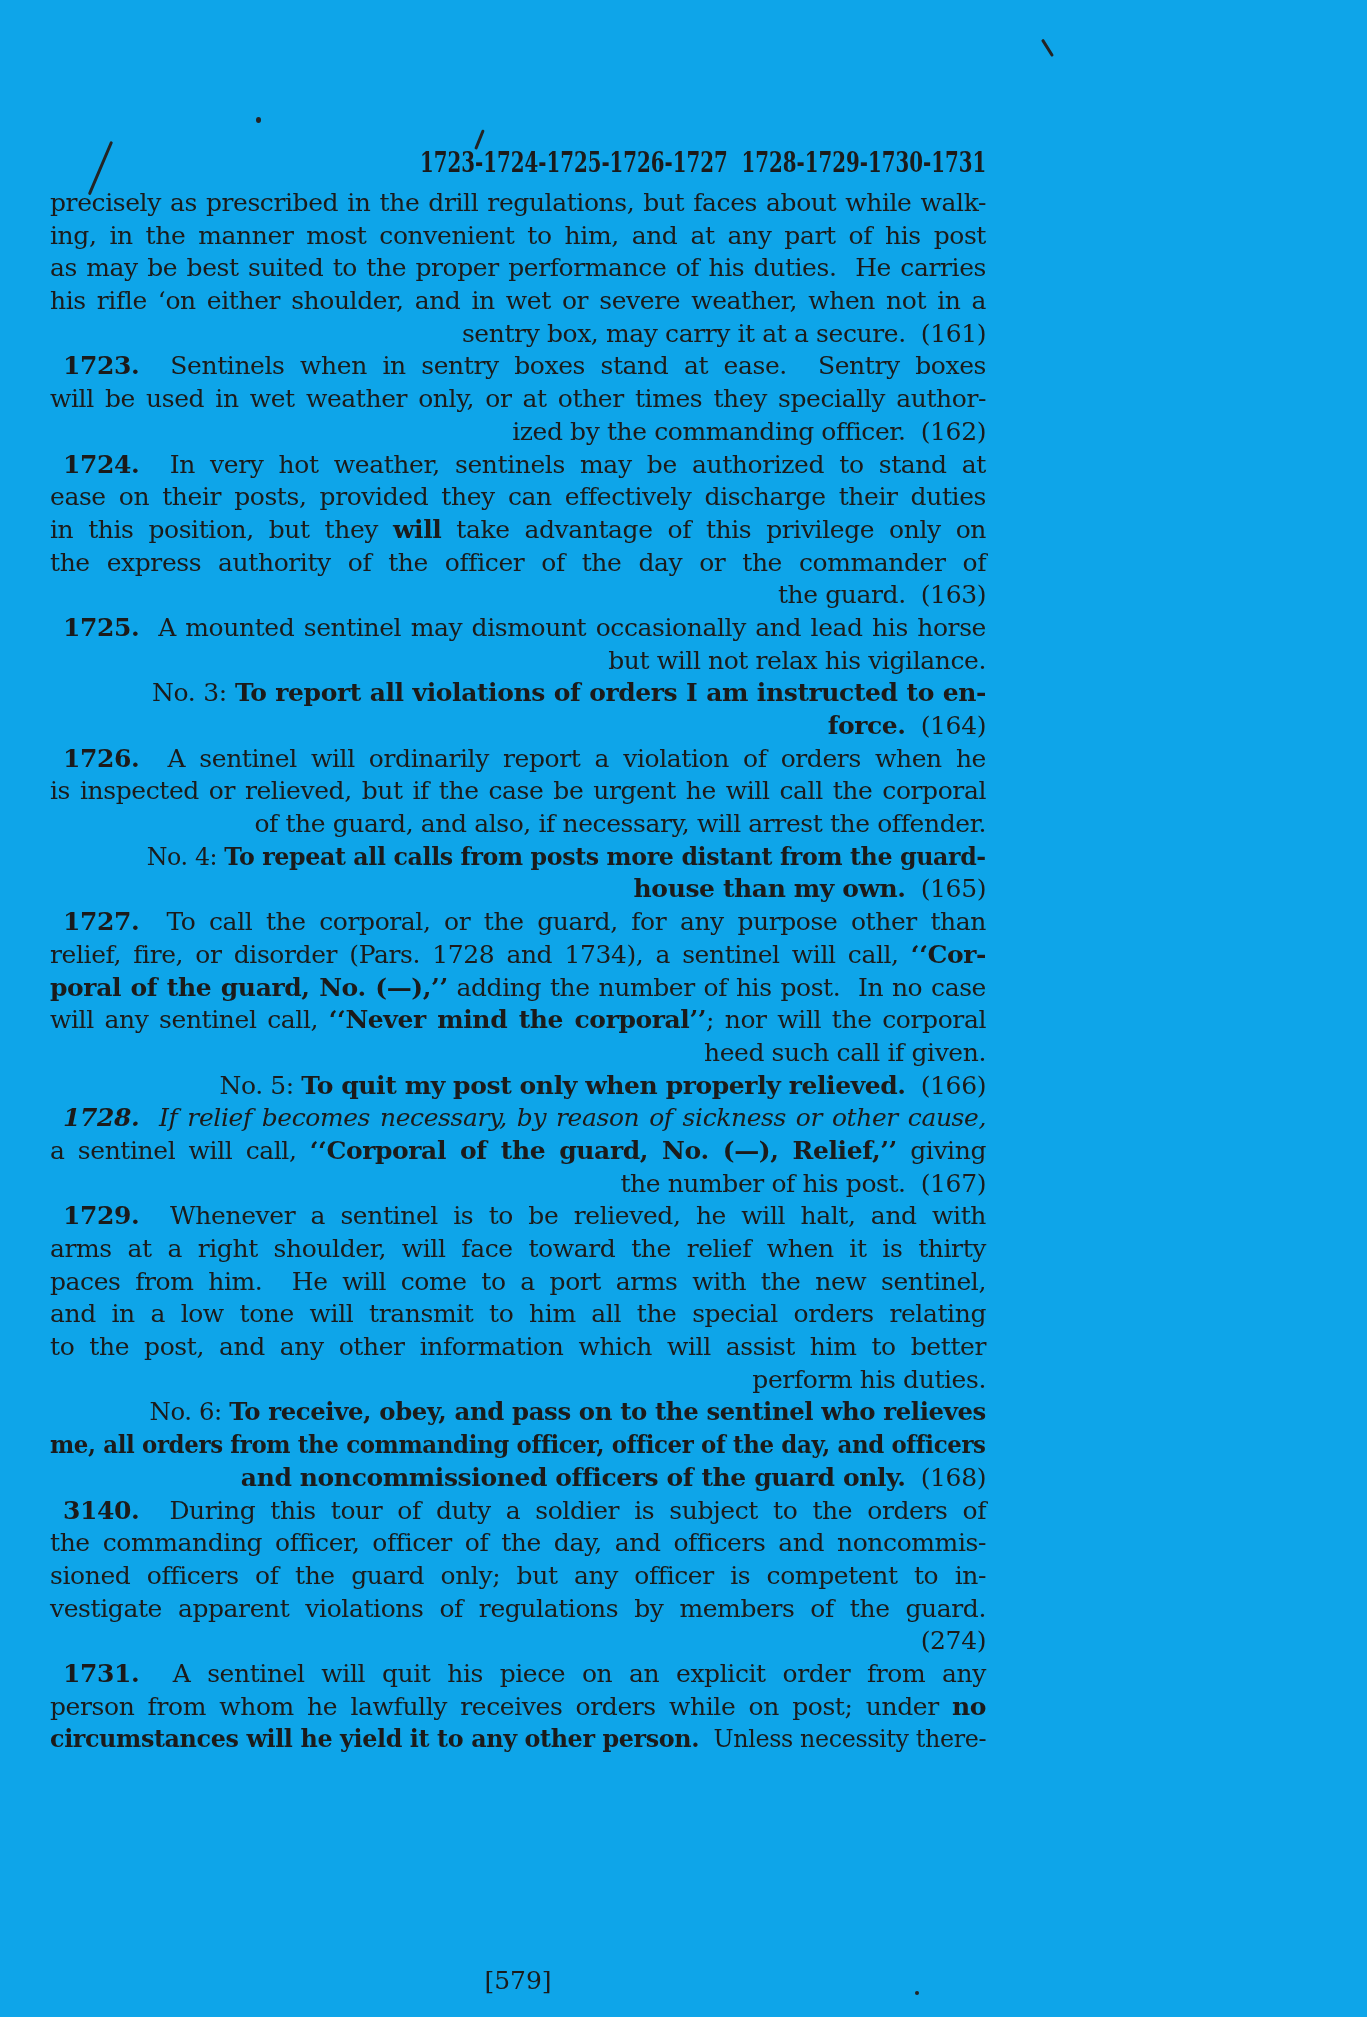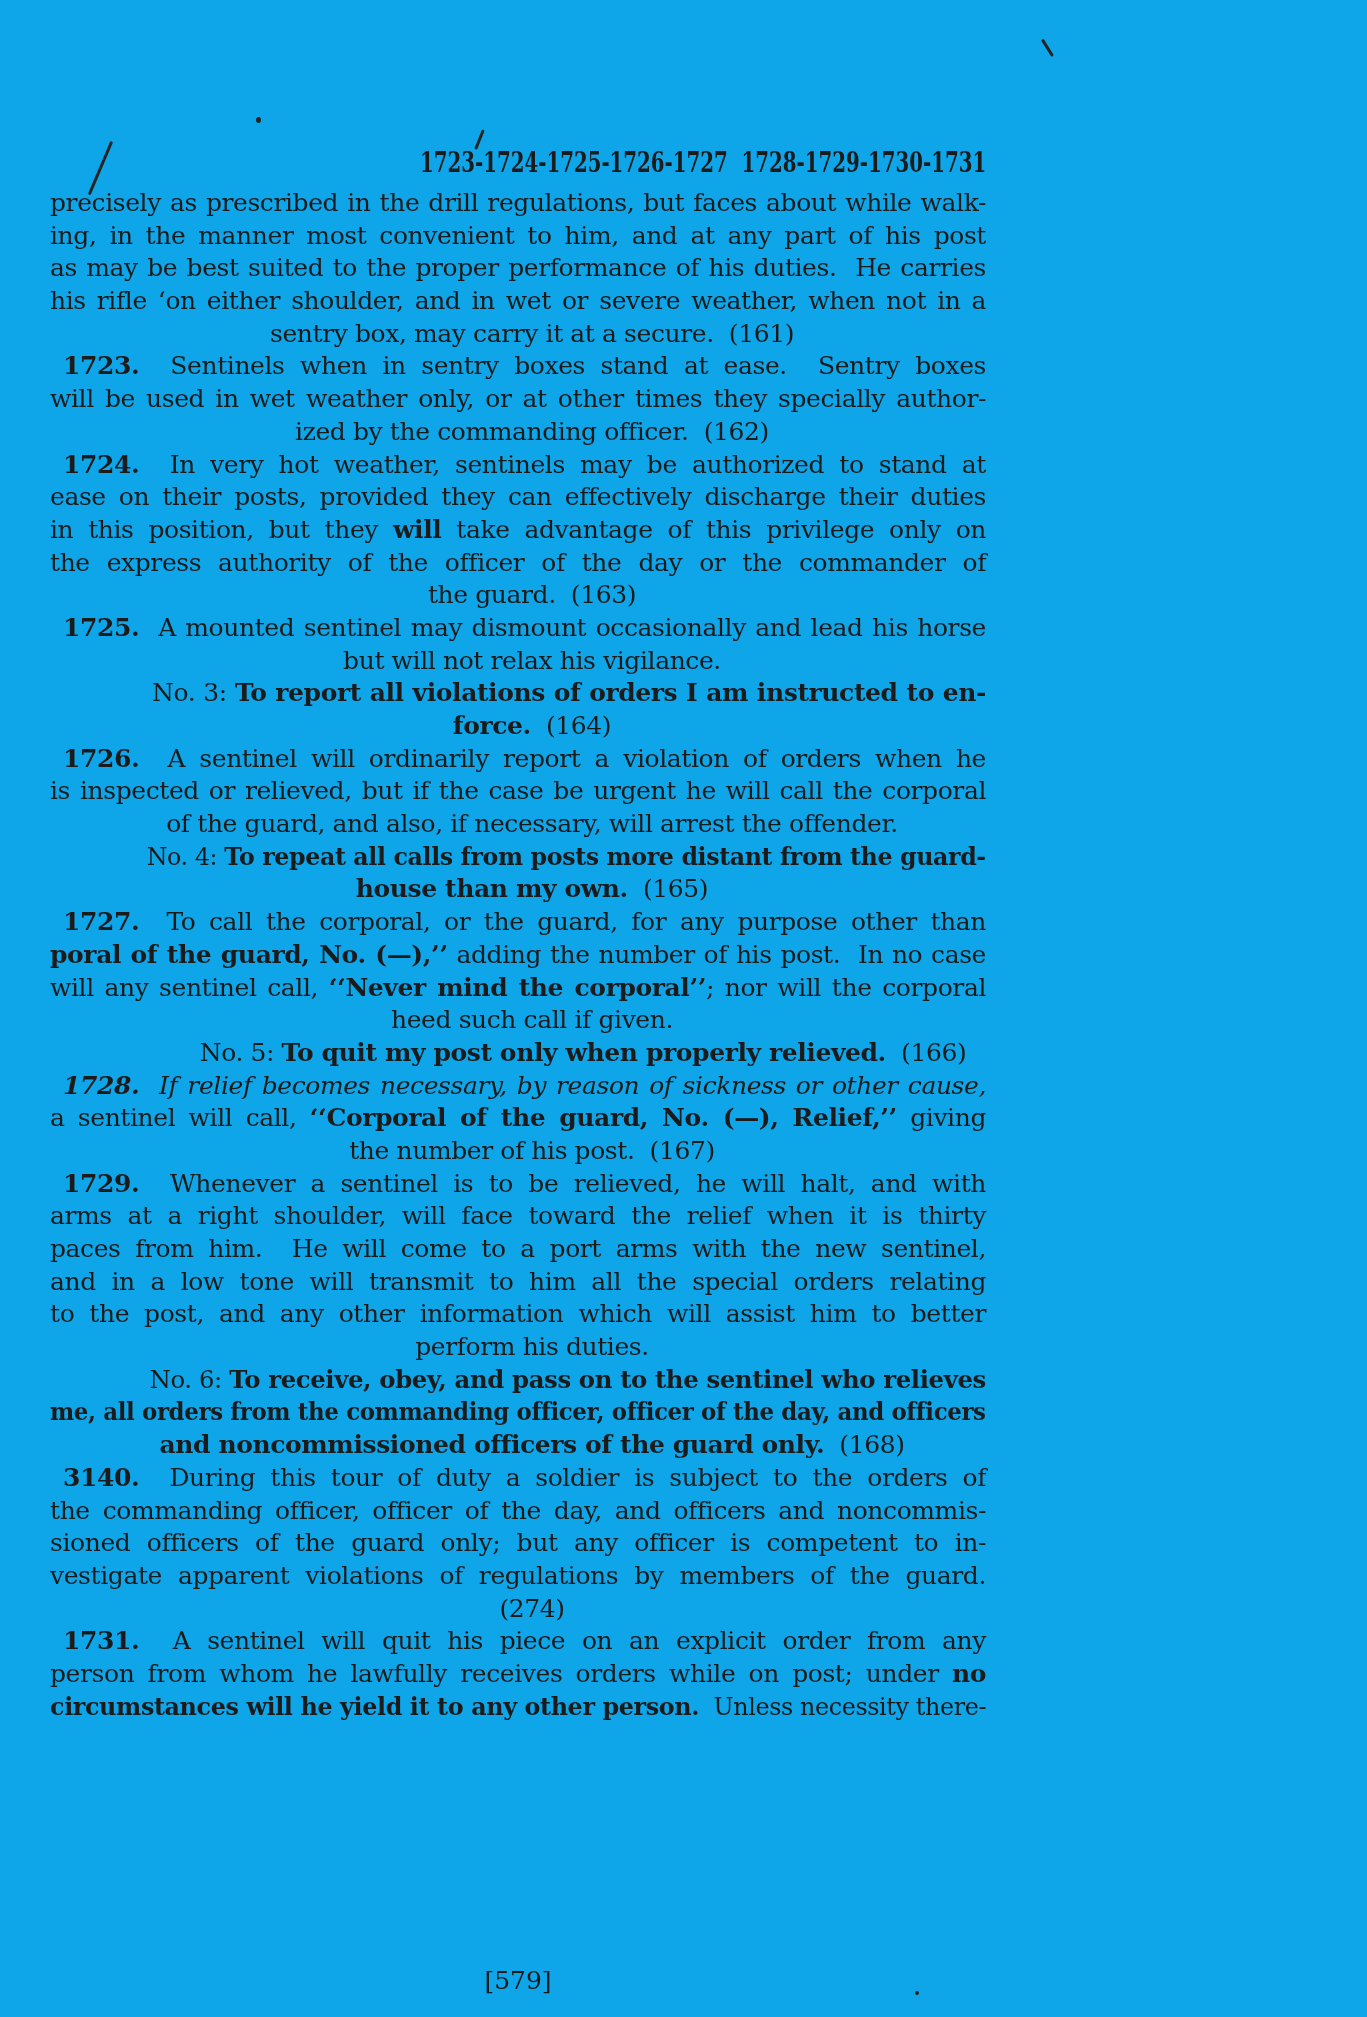--- a/index.html
+++ b/index.html
@@ -28,21 +28,21 @@
     top: 187px;
     width: 936px;
     font-size: 25px;
     letter-spacing: -0.4px;
   }
   .line {
     height: 32.7px;
     line-height: 32.7px;
   }
   .just { text-align: justify; text-align-last: justify; }
-  .last { text-align: center; margin-left: 28px; }
+  .last { text-align: right; margin-left: 28px; }
   .b { font-weight: bold; }
   .footer-line {
     position: absolute;
     left: 50px;
     top: 1966px;
     width: 936px;
     text-align: center;
     font-size: 25px;
   }
   
@@ -98,20 +98,21 @@
         <div class="line just" style="text-indent: 13px;"><span class="b">1726.</span><span>&nbsp; A sentinel will ordinarily report a violation of orders when he</span></div>
         <div class="line just" style=""><span>is inspected or relieved, but if the case be urgent he will call the corporal</span></div>
         <div class="line last" style=""><span>of the guard, and also, if necessary, will arrest the offender.</span></div>
       </div>
       <div>
         <div class="line just" style="text-indent: 102px; white-space: nowrap; transform: scaleX(0.948328); transform-origin: 0px 50%; text-align: left; text-align-last: left;"><span>No. 4: </span><span class="b">To repeat all calls from posts more distant from the guard-</span></div>
         <div class="line last" style=""><span class="b">house than my own.</span><span>&nbsp; (165)</span></div>
       </div>
       <div>
         <div class="line just" style="text-indent: 13px;"><span class="b">1727.</span><span>&nbsp; To call the corporal, or the guard, for any purpose other than</span></div>
+        <div class="line just" style=""><span>relief, fire, or disorder (Pars. 1728 and 1734), a sentinel will call, </span><span class="b">‘‘Cor-</span></div>
         <div class="line just" style=""><span class="b">poral of the guard, No. (—),’’</span><span> adding the number of his post.&nbsp; In no case</span></div>
         <div class="line just" style=""><span>will any sentinel call, </span><span class="b">‘‘Never mind the corporal’’</span><span>; nor will the corporal</span></div>
         <div class="line last" style=""><span>heed such call if given.</span></div>
       </div>
       <div>
         <div class="line last" style="text-indent: 102px;"><span>No. 5: </span><span class="b">To quit my post only when properly relieved.</span><span>&nbsp; (166)</span></div>
       </div>
       <div>
         <div class="line just" style="text-indent: 13px; font-style: italic;"><span class="b">1728.</span><span>&nbsp; If relief becomes necessary, by reason of sickness or other cause,</span></div>
         <div class="line just" style=""><span>a sentinel will call, </span><span class="b">‘‘Corporal of the guard, No. (—), Relief,’’</span><span> giving</span></div>

